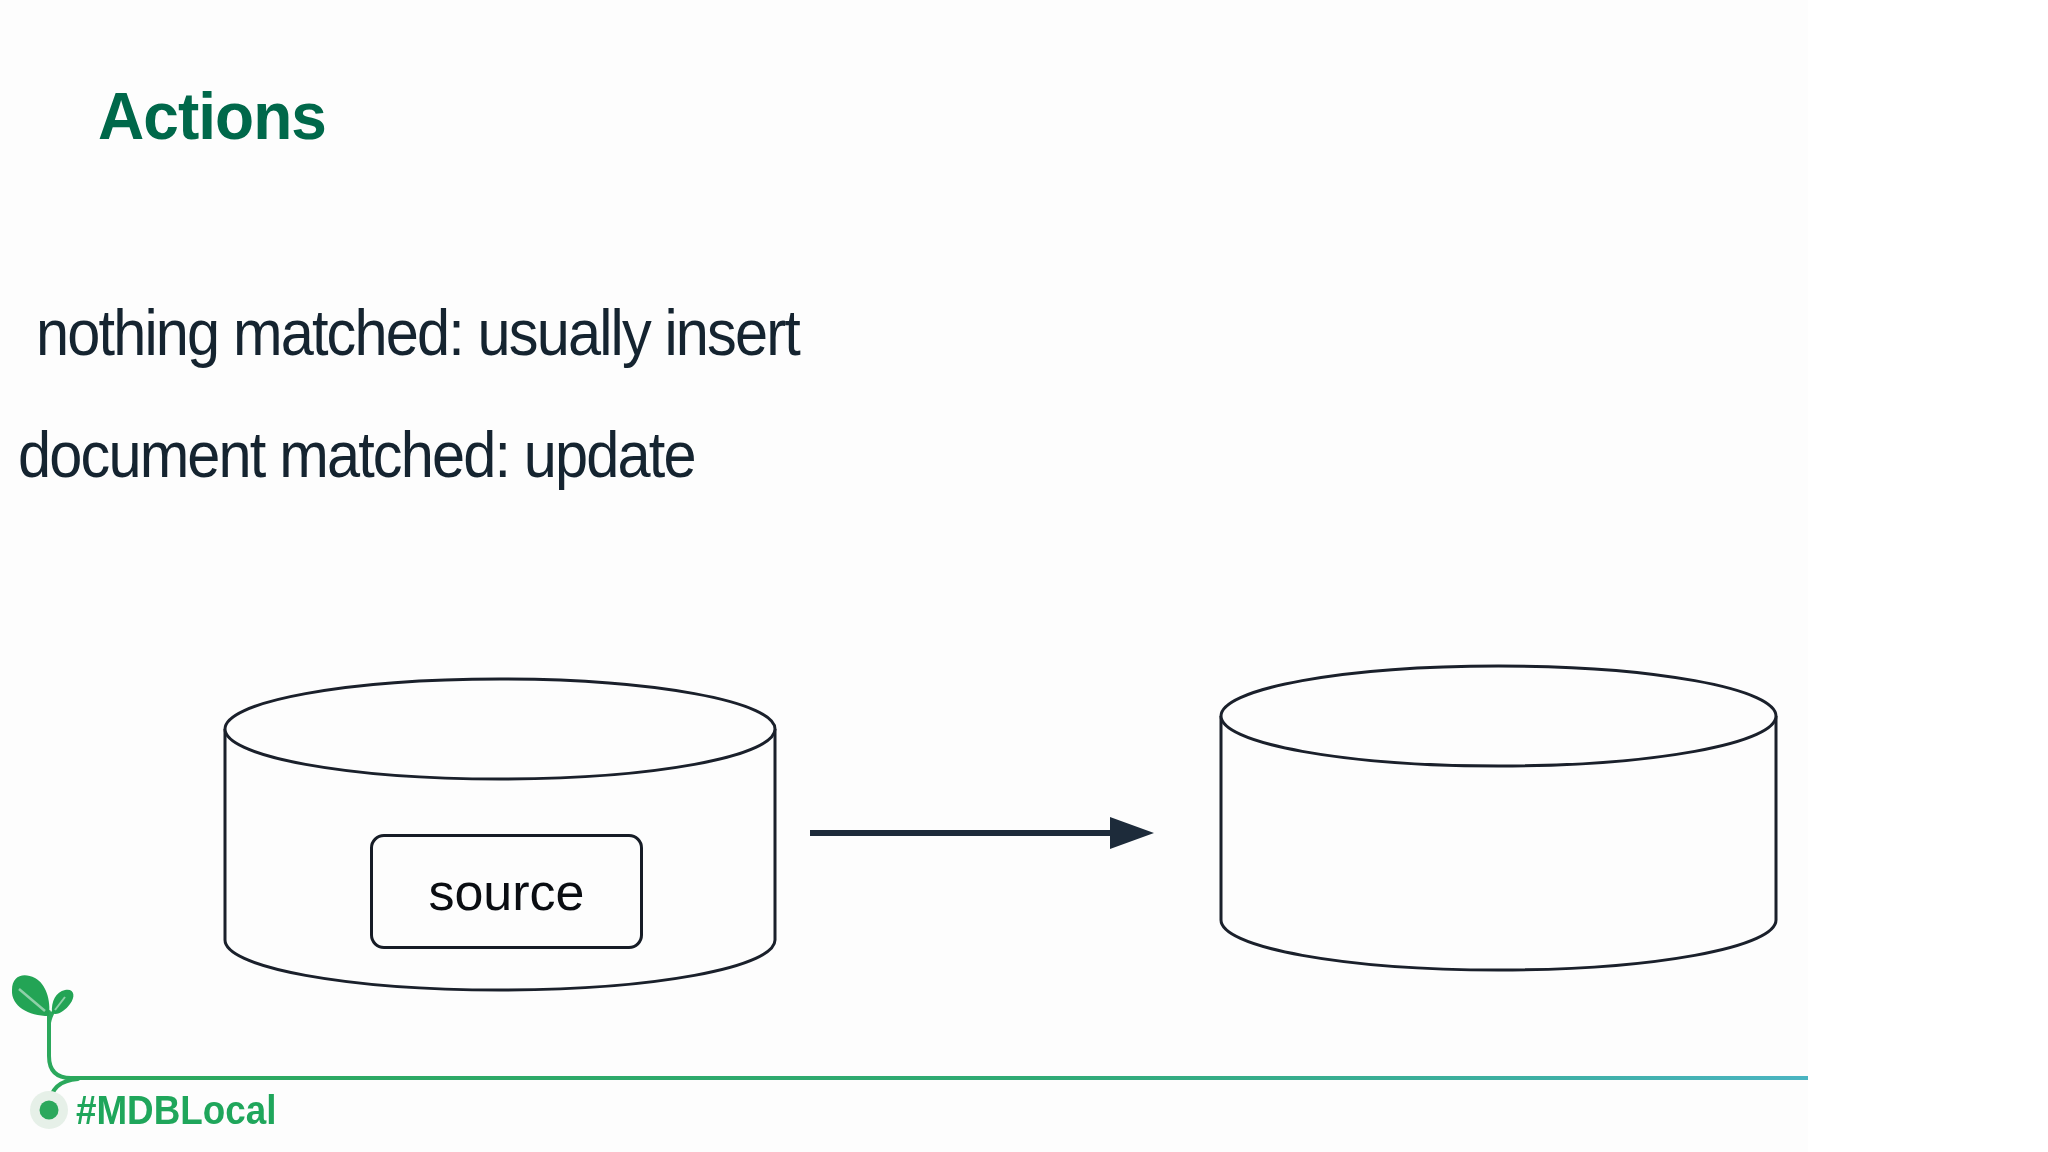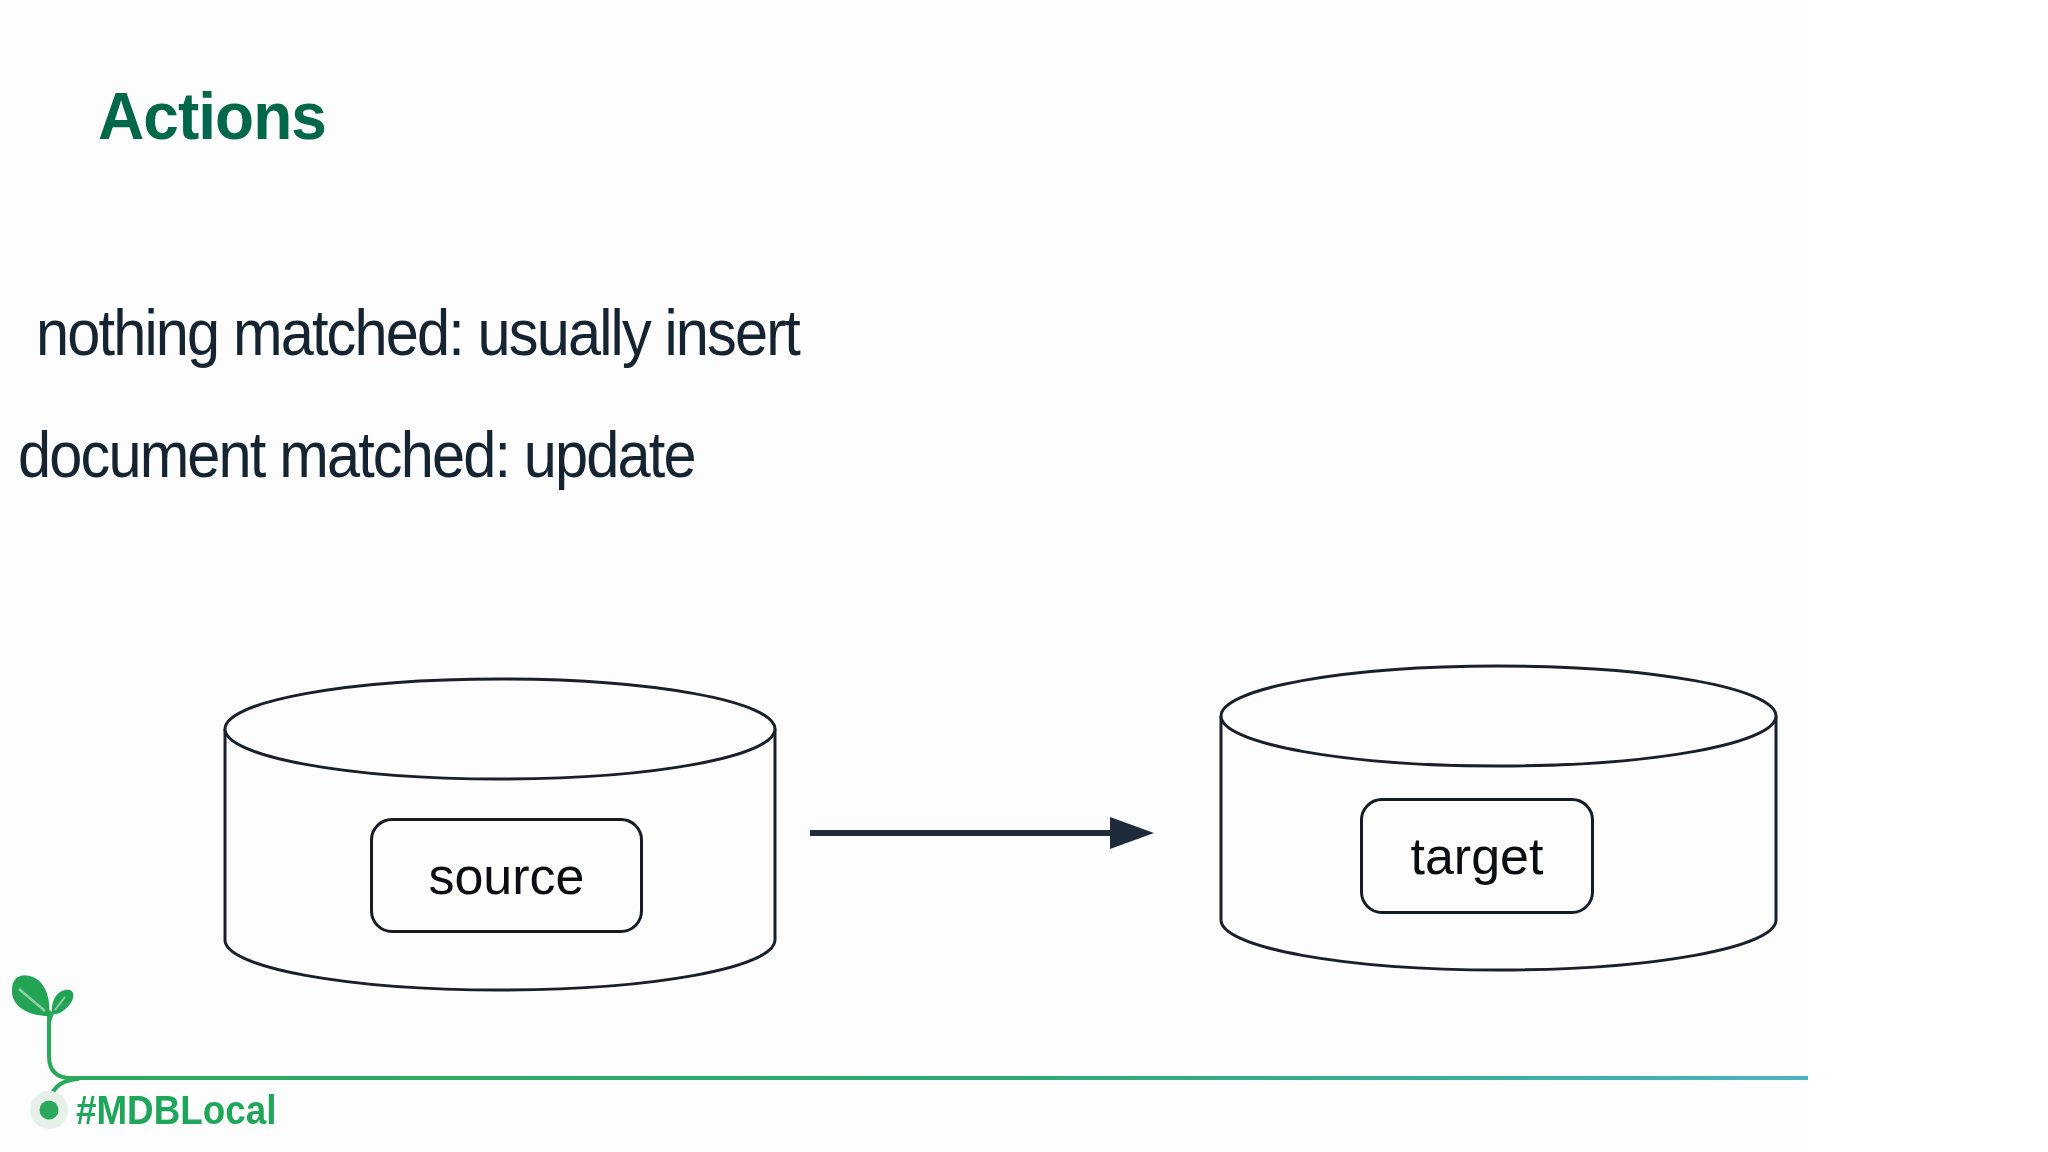--- a/index.html
+++ b/index.html
@@ -41,27 +41,28 @@
 
   .diagram-svg {
     position: absolute;
     left: 0; top: 0;
     width: 2048px; height: 1152px;
   }
 
   .label-box {
     position: absolute;
     border: 3px solid #161C26;
-    border-radius: 22px;
+    border-radius: 14px;
     background: #FDFDFD;
     display: flex;
     align-items: center;
     justify-content: center;
     font-size: 52px;
     color: #0A0D12;
+    margin-top: 16px;
   }
   .source-box { left: 370px; top: 818px; width: 267px; height: 109px; }
   .target-box { left: 1360px; top: 798px; width: 228px; height: 110px; }
 
   .hashtag {
     position: absolute;
     left: 76px; top: 1088px;
     font-size: 40px;
     font-weight: 700;
     color: #1FA65B;
@@ -123,19 +124,16 @@
 
     <g>
       <circle cx="2016" cy="1078" r="22" fill="#A9DCEE"></circle>
       <circle cx="2016" cy="1078" r="13.5" fill="#4CB3D5"></circle>
     </g>
   </svg>
 
   <div class="label-box source-box">
     <span>source</span>
   </div>
-  <div class="label-box target-box">
-    <span>target</span>
-  </div>
 
   <div class="hashtag">#MDBLocal</div>
 
 </div>
 
 </body></html>

